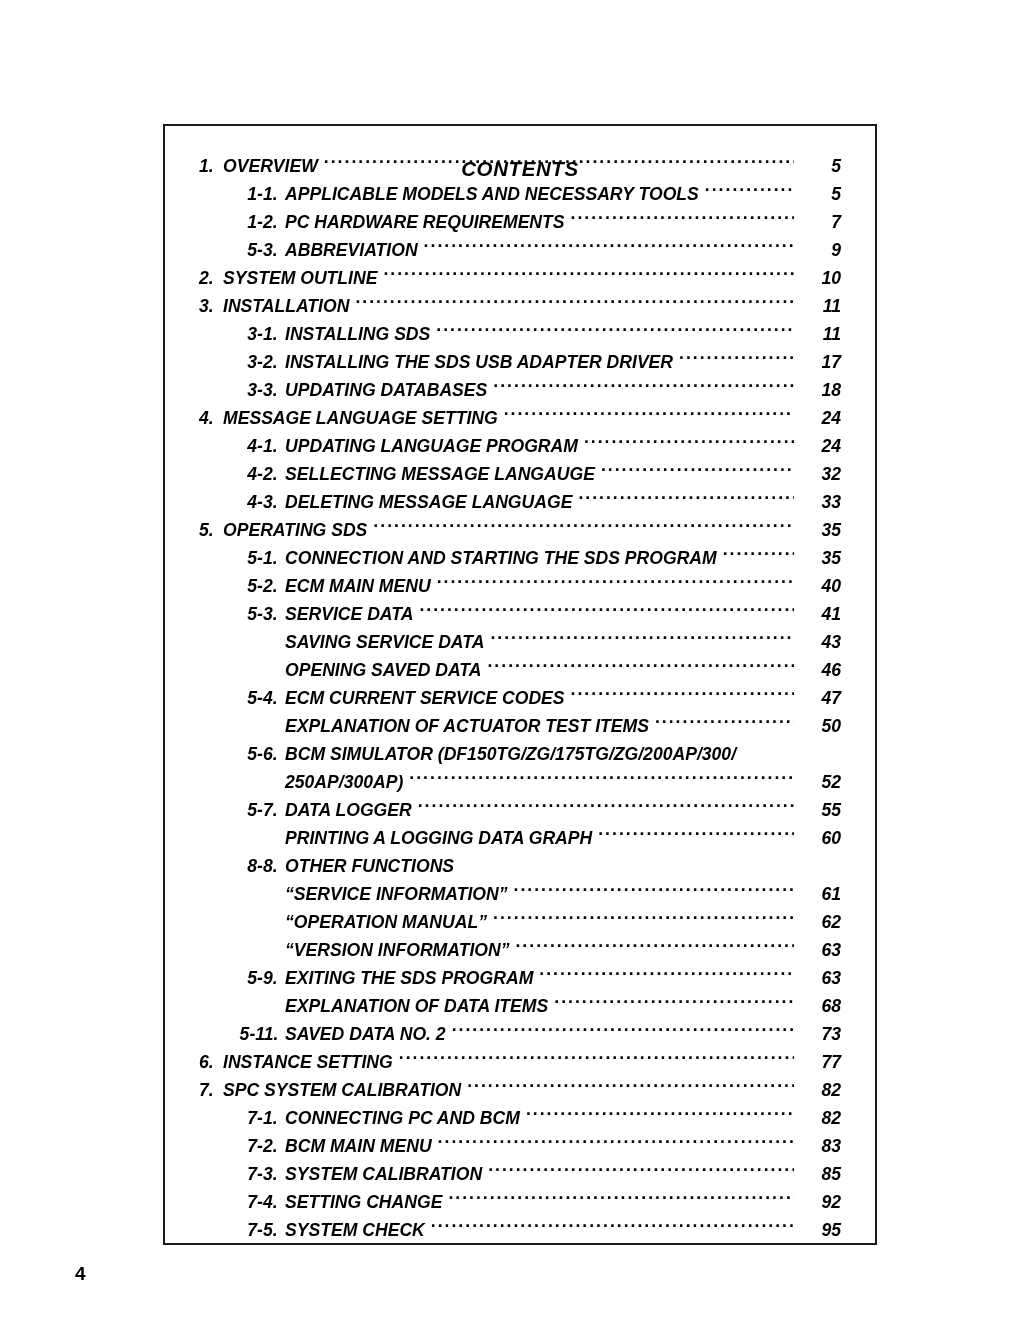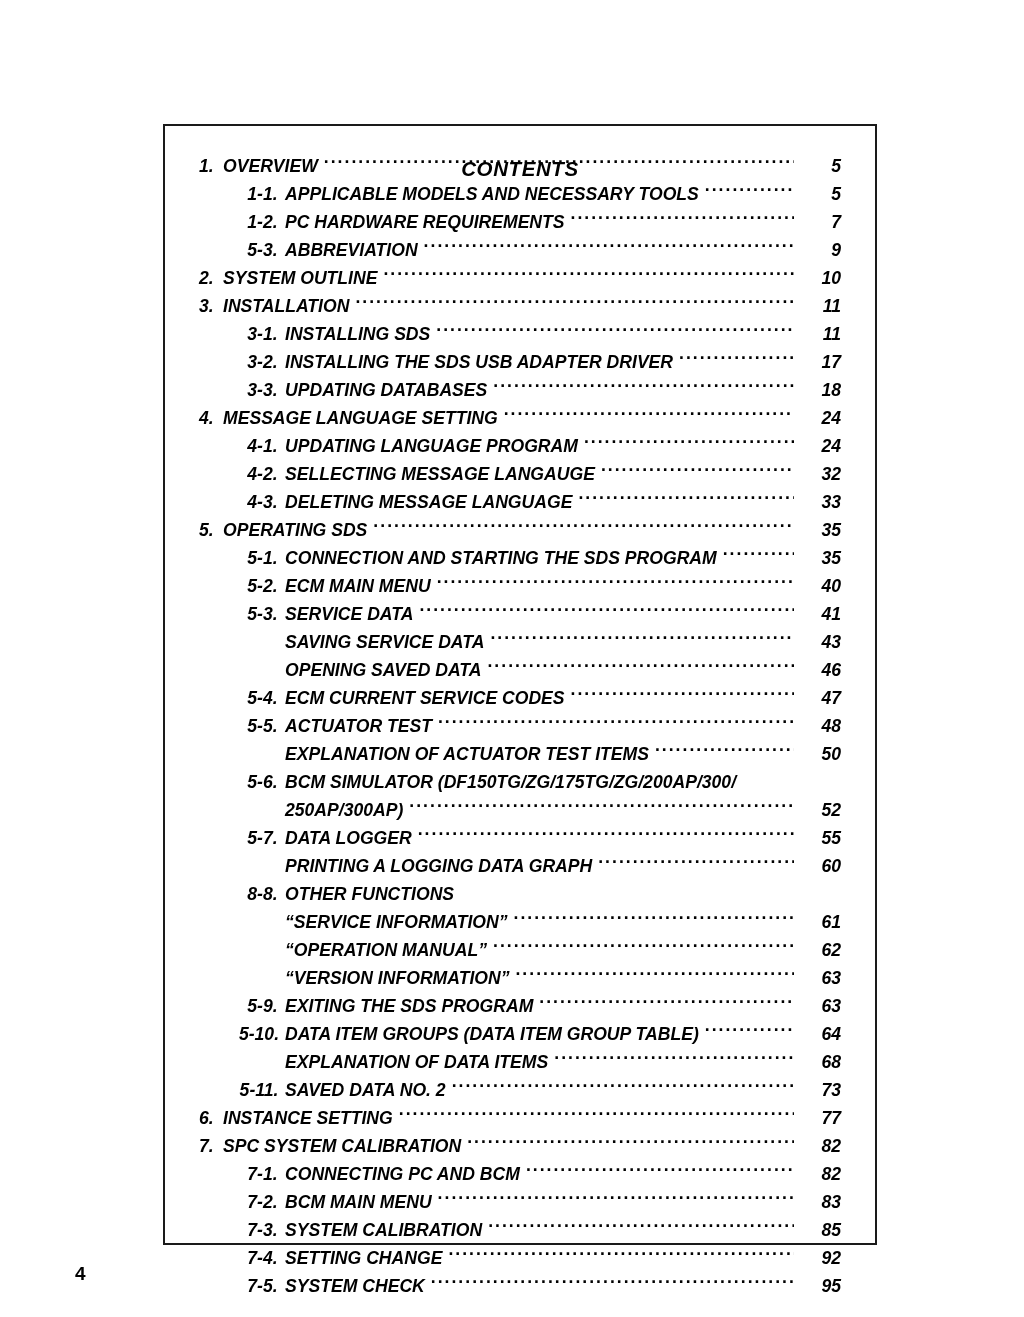--- a/index.html
+++ b/index.html
@@ -262,26 +262,20 @@
         <span class="title">OPENING SAVED DATA</span>
         <span class="leader"></span>
         <span class="page">46</span>
       </div>
       <div class="toc-row lvl2">
         <span class="num">5-4.</span>
         <span class="title">ECM CURRENT SERVICE CODES</span>
         <span class="leader"></span>
         <span class="page">47</span>
       </div>
-      <div class="toc-row lvl2">
-        <span class="num">5-5.</span>
-        <span class="title">ACTUATOR TEST</span>
-        <span class="leader"></span>
-        <span class="page">48</span>
-      </div>
       <div class="toc-row lvl3">
         <span class="num"></span>
         <span class="title">EXPLANATION OF ACTUATOR TEST ITEMS</span>
         <span class="leader"></span>
         <span class="page">50</span>
       </div>
       <div class="toc-row lvl2">
         <span class="num">5-6.</span>
         <span class="title">BCM SIMULATOR (DF150TG/ZG/175TG/ZG/200AP/300/</span>
         <span class="leader blank"></span>
@@ -328,26 +322,20 @@
         <span class="title">“VERSION INFORMATION”</span>
         <span class="leader"></span>
         <span class="page">63</span>
       </div>
       <div class="toc-row lvl2">
         <span class="num">5-9.</span>
         <span class="title">EXITING THE SDS PROGRAM</span>
         <span class="leader"></span>
         <span class="page">63</span>
       </div>
-      <div class="toc-row lvl2 wide">
-        <span class="num">5-10.</span>
-        <span class="title">DATA ITEM GROUPS (DATA ITEM GROUP TABLE)</span>
-        <span class="leader"></span>
-        <span class="page">64</span>
-      </div>
       <div class="toc-row lvl3">
         <span class="num"></span>
         <span class="title">EXPLANATION OF DATA ITEMS</span>
         <span class="leader"></span>
         <span class="page">68</span>
       </div>
       <div class="toc-row lvl2 wide">
         <span class="num">5-11.</span>
         <span class="title">SAVED DATA NO. 2</span>
         <span class="leader"></span>

